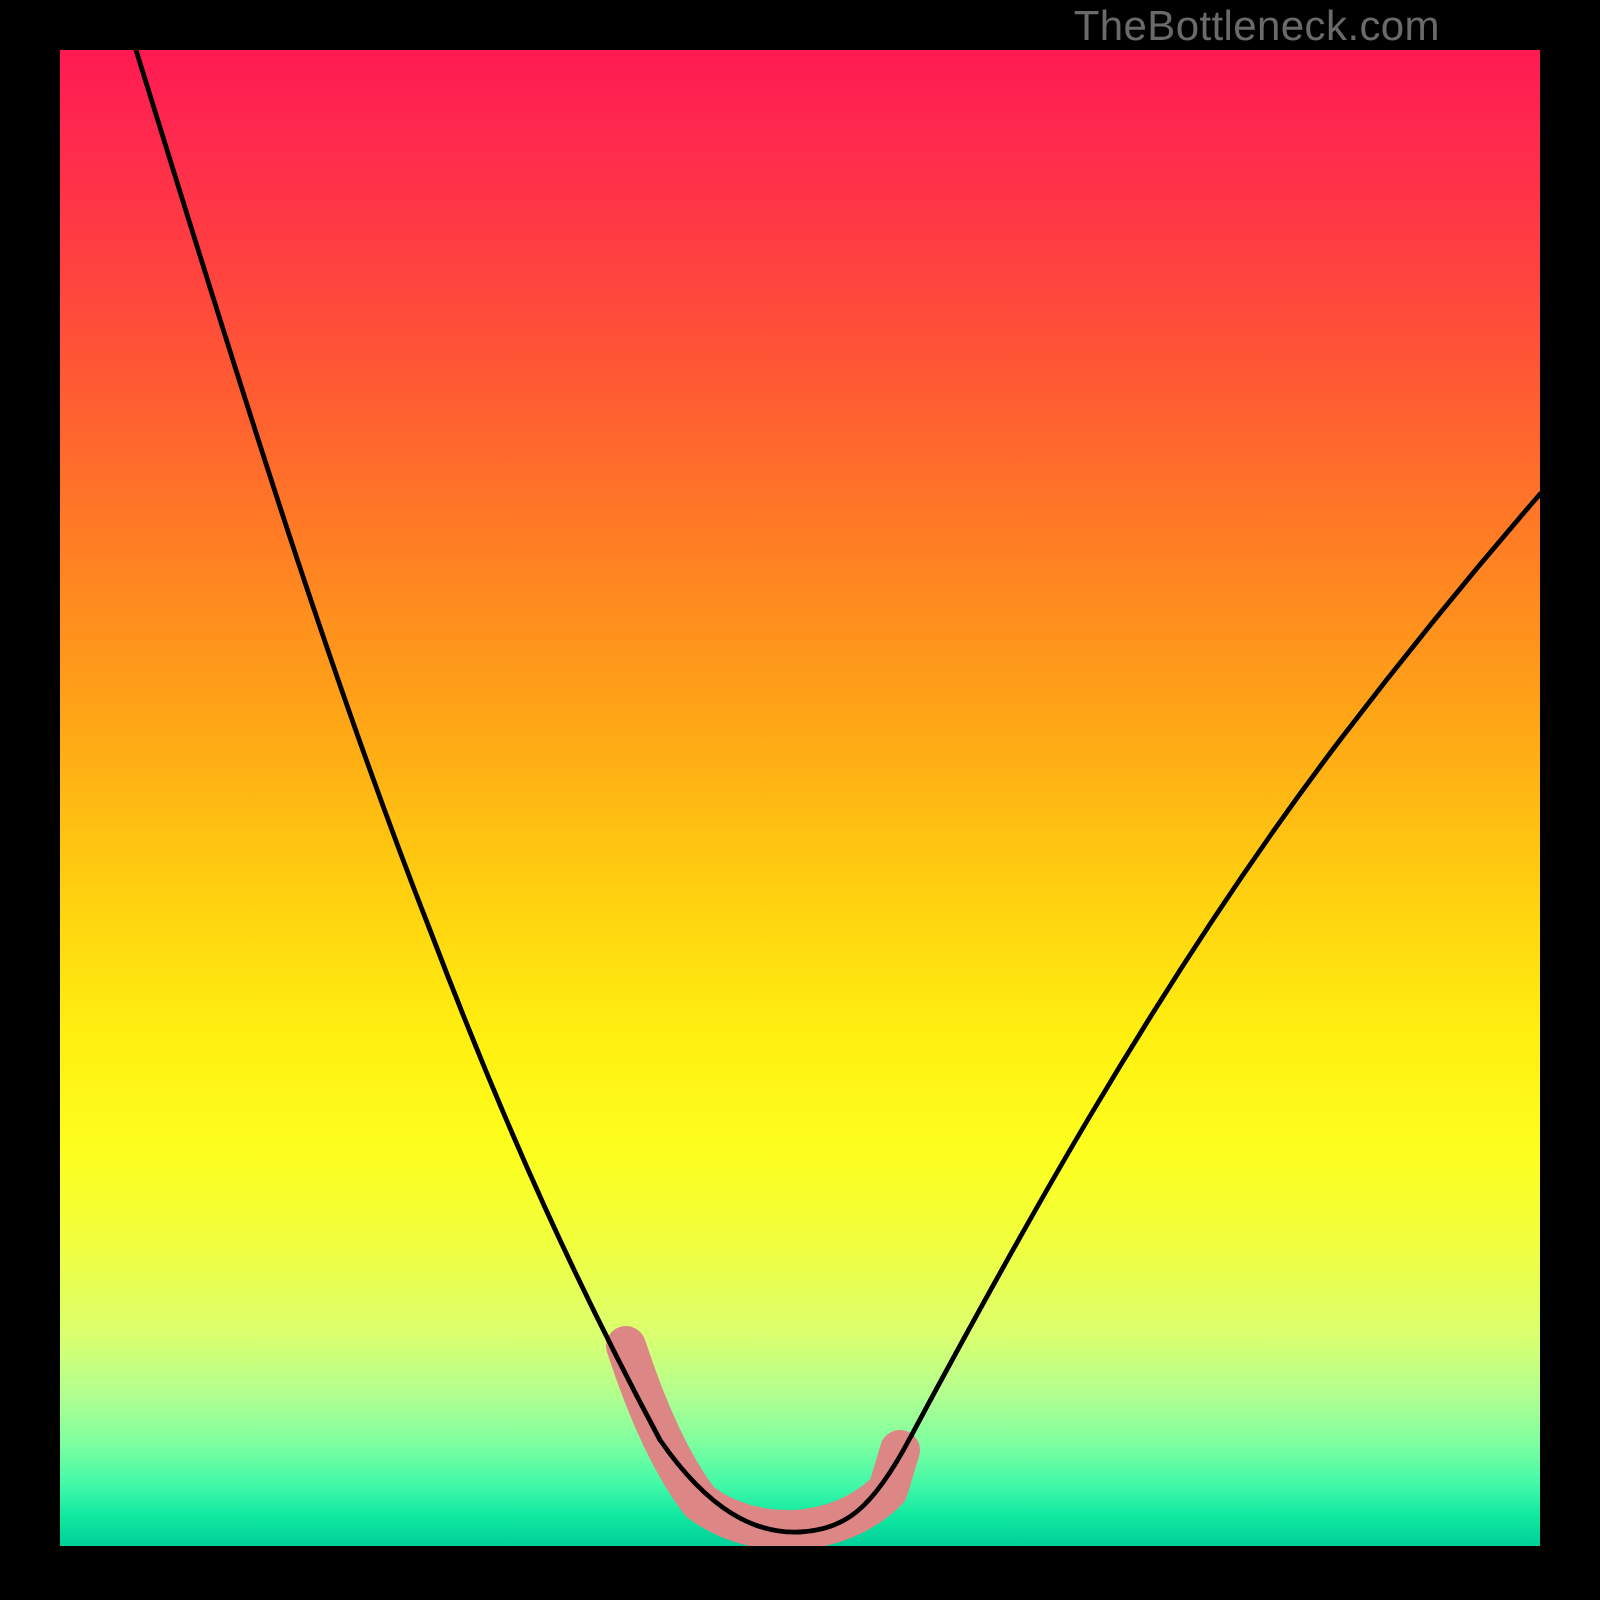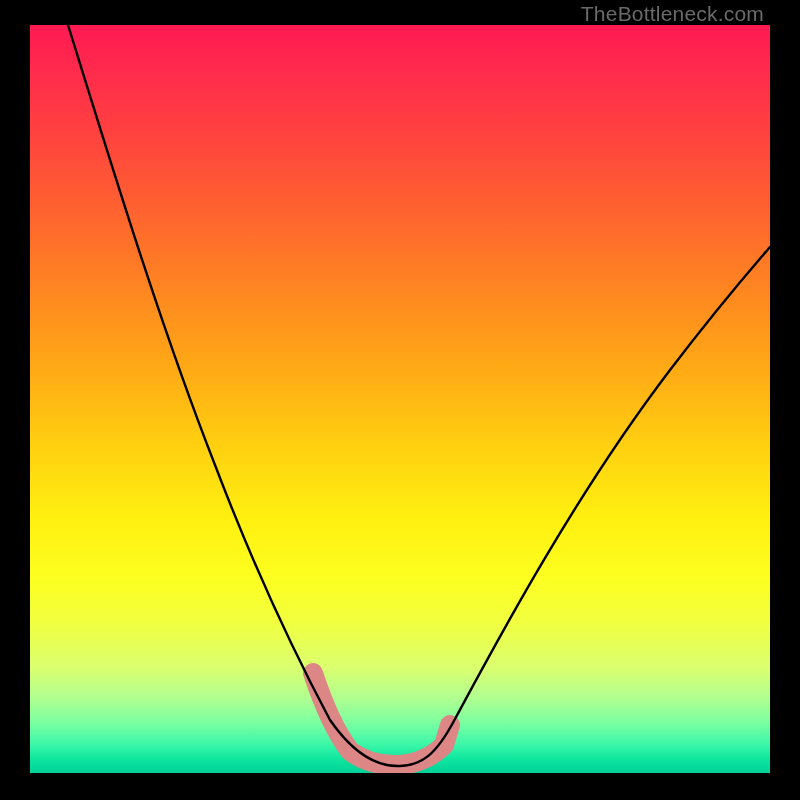--- a/index.html
+++ b/index.html
@@ -11,21 +11,20 @@
     overflow: hidden;
     font-family: Arial, Helvetica, sans-serif;
   }
   .frame {
     position: absolute;
     left: 0;
     top: 0;
     width: 728px;
     height: 800px;
     background: #000;
-    padding-left: 44px;
   }
   .plot-area {
     position: absolute;
     left: 30px;
     top: 25px;
     width: 740px;
     height: 748px;
     overflow: hidden;
   }
   .gradient {

